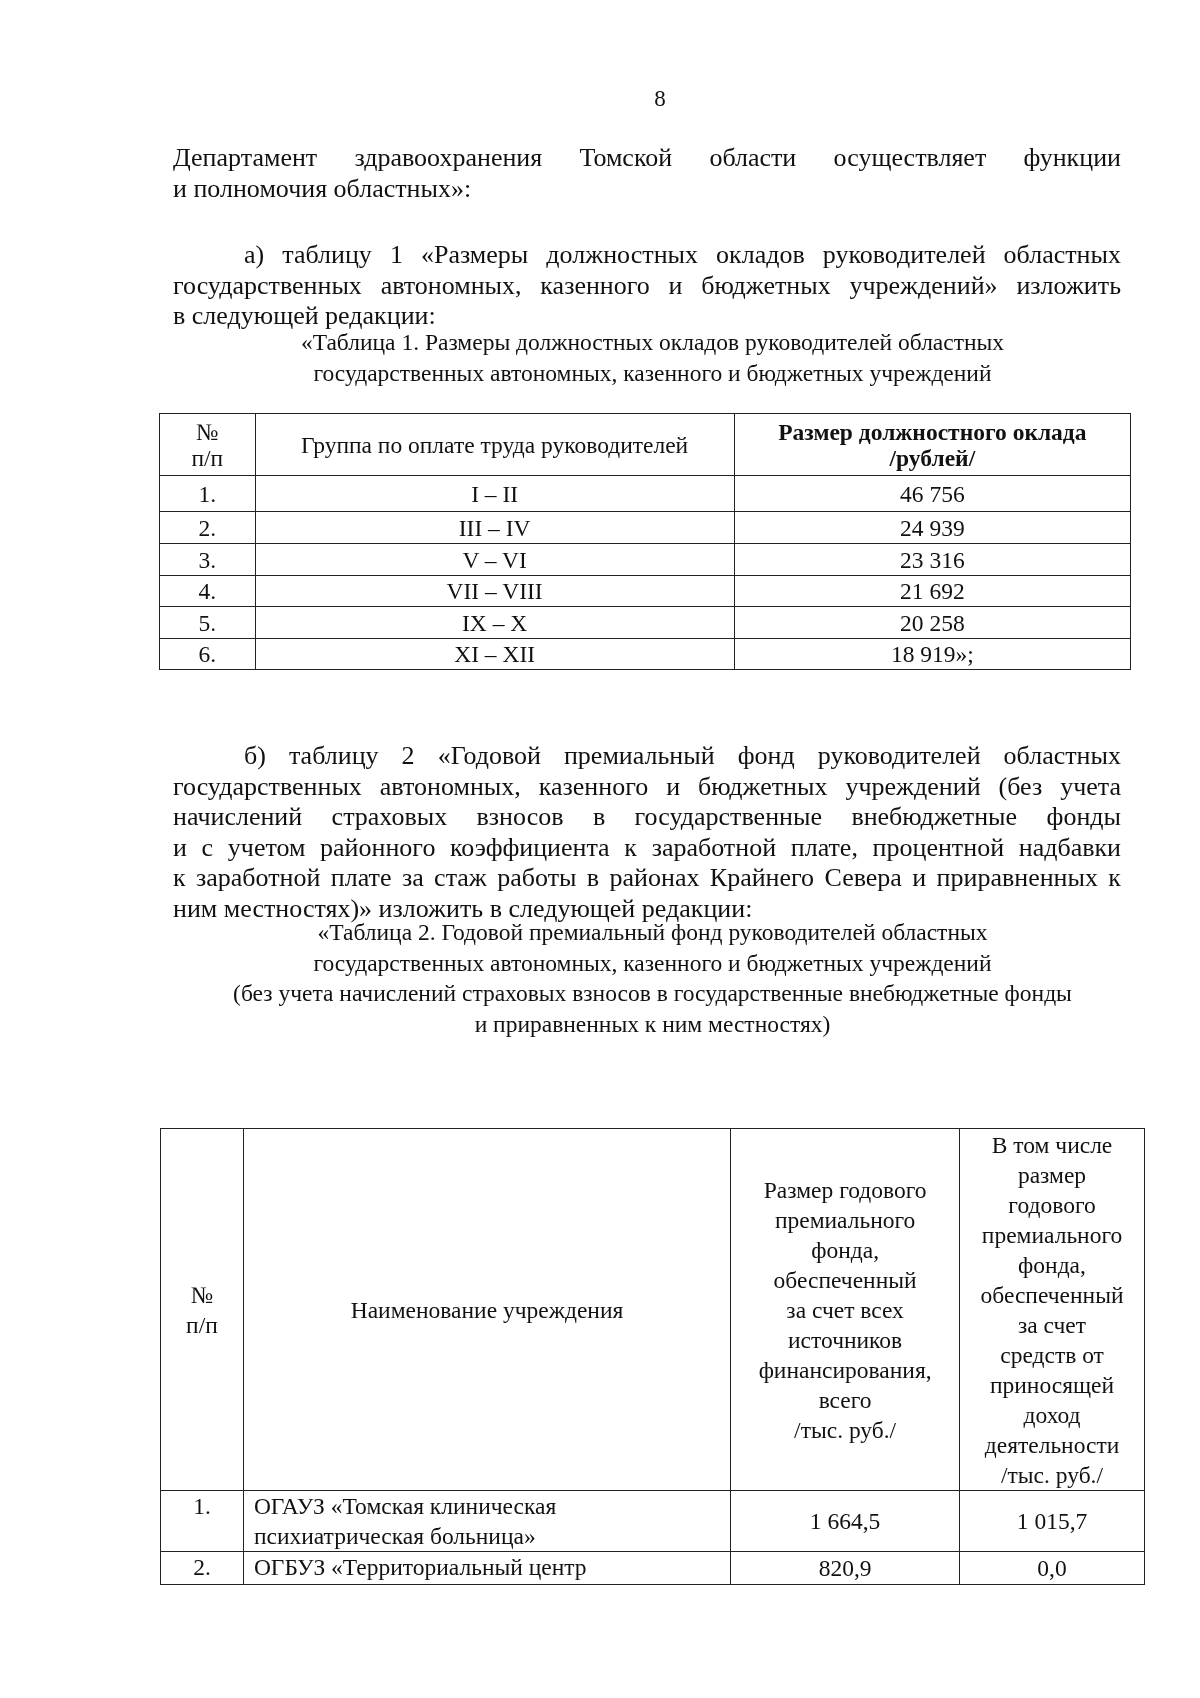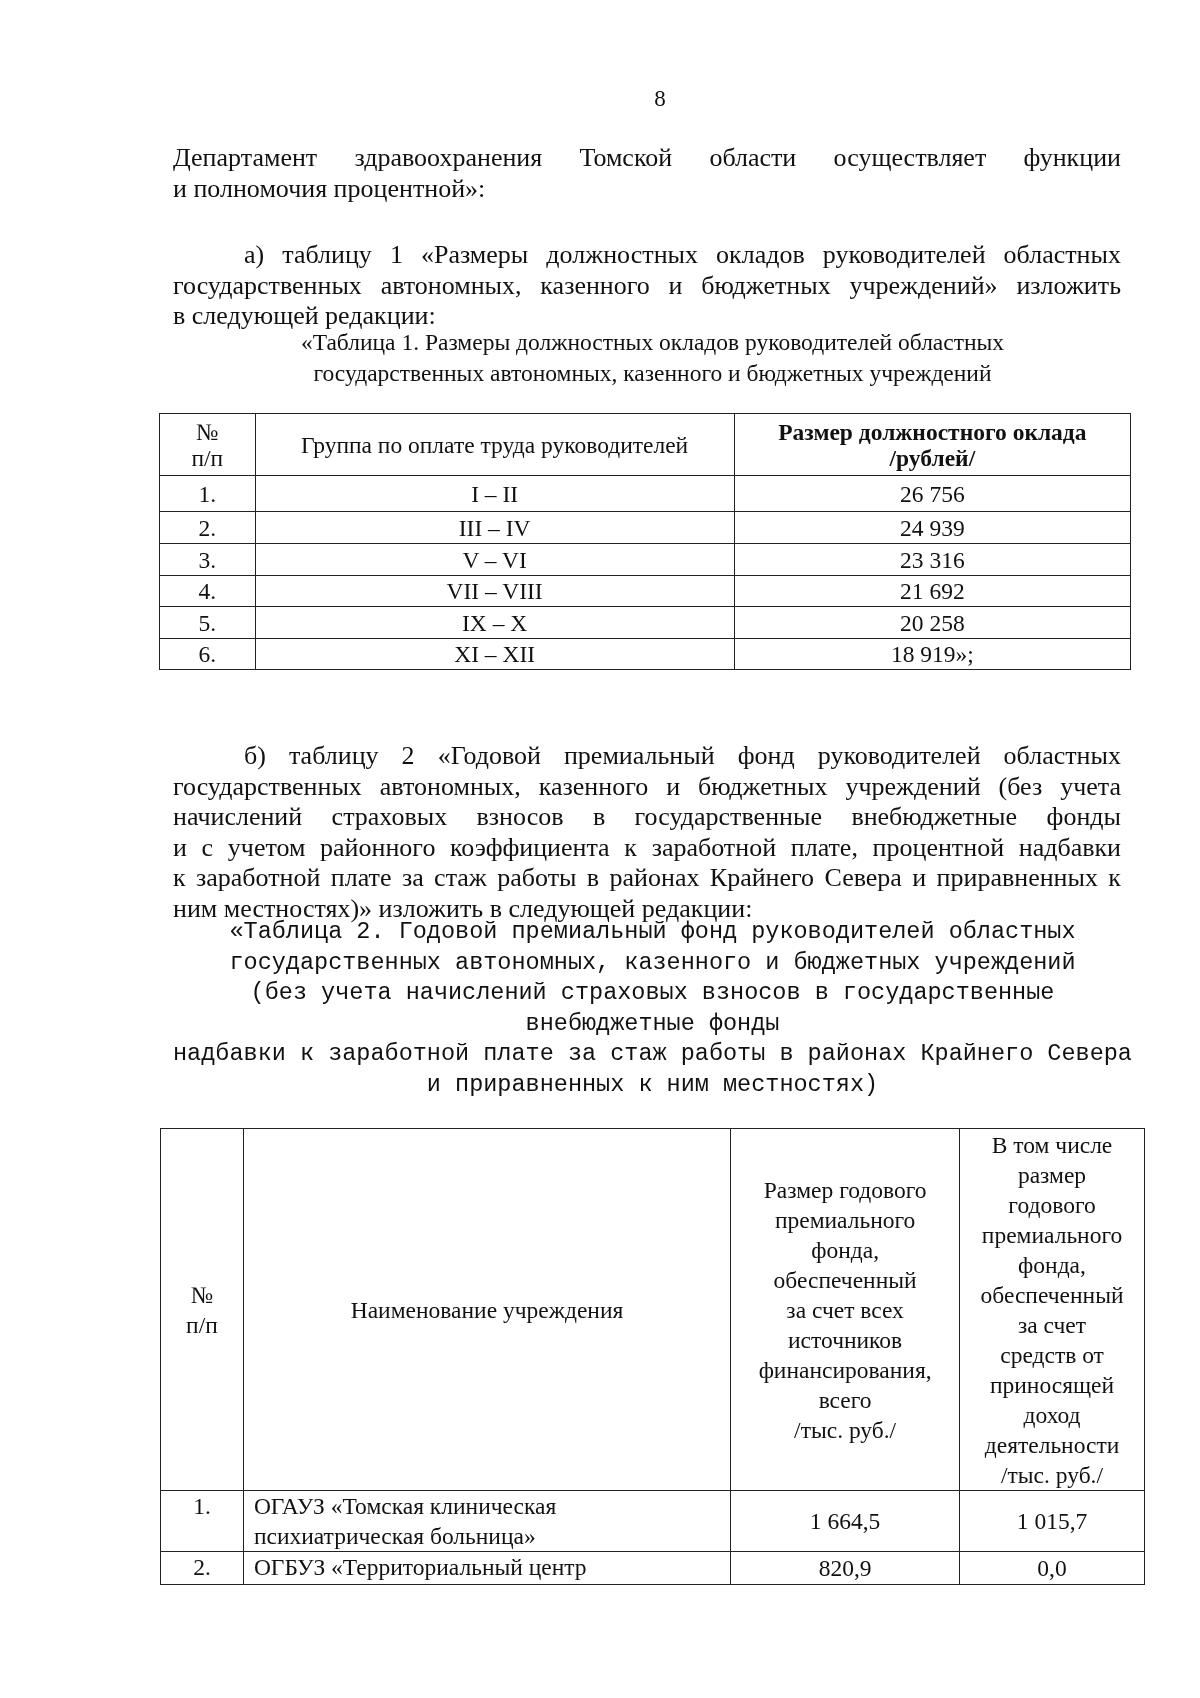--- a/index.html
+++ b/index.html
@@ -23,21 +23,21 @@
   .t2 td.name { text-align: left; padding-left: 10px; vertical-align: top; line-height: 30px; border-radius: 19px; }
   .t2 td.num { vertical-align: top; line-height: 30px; }
 </style>
 </head>
 <body>
 
 <div class="page-number">8</div>
 
 <div class="para" style="top:143px;">
   <span class="line">Департамент здравоохранения Томской области осуществляет функции</span>
-  <span class="line last">и полномочия процентной»:</span>
+  <span class="line last">и полномочия областных»:</span>
 </div>
 
 <div class="para" style="top:204px;">
   <span class="line indent">а) таблицу 1 «Размеры должностных окладов руководителей областных</span>
   <span class="line">государственных автономных, казенного и бюджетных учреждений» изложить</span>
   <span class="line last">в следующей редакции:</span>
 </div>
 
 <div class="caption" style="top:327px;">
   <span class="line">«Таблица 1. Размеры должностных окладов руководителей областных</span>
@@ -53,21 +53,21 @@
     </th>
     <th class="c2">Группа по оплате труда руководителей</th>
     <th class="c3">
       <div>Размер должностного оклада</div>
       <div>/рублей/</div>
     </th>
   </tr>
   <tr style="height:36px;">
     <td>1.</td>
     <td>I – II</td>
-    <td>26 756</td>
+    <td>46 756</td>
   </tr>
   <tr style="height:32px;">
     <td>2.</td>
     <td>III – IV</td>
     <td>24 939</td>
   </tr>
   <tr style="height:32px;">
     <td>3.</td>
     <td>V – VI</td>
     <td>23 316</td>
@@ -92,25 +92,24 @@
 
 <div class="para" style="top:705px;">
   <span class="line indent">б) таблицу 2 «Годовой премиальный фонд руководителей областных</span>
   <span class="line">государственных автономных, казенного и бюджетных учреждений (без учета</span>
   <span class="line">начислений страховых взносов в государственные внебюджетные фонды</span>
   <span class="line">и с учетом районного коэффициента к заработной плате, процентной надбавки</span>
   <span class="line">к заработной плате за стаж работы в районах Крайнего Севера и приравненных к</span>
   <span class="line last">ним местностях)» изложить в следующей редакции:</span>
 </div>
 
-<div class="caption" style="top:917px;font-family:Liberation Mono, monospace;">
+<div class="caption" style="top:917px;">
   <span class="line">«Таблица 2. Годовой премиальный фонд руководителей областных</span>
   <span class="line">государственных автономных, казенного и бюджетных учреждений</span>
   <span class="line">(без учета начислений страховых взносов в государственные внебюджетные фонды</span>
-  <span class="line">надбавки к заработной плате за стаж работы в районах Крайнего Севера</span>
   <span class="line">и приравненных к ним местностях)</span>
 </div>
 
 <table class="t2">
   <tbody>
       <tr style="height:362px;">
     <th class="c1">
       <div>№</div>
       <div>п/п</div>
     </th>

